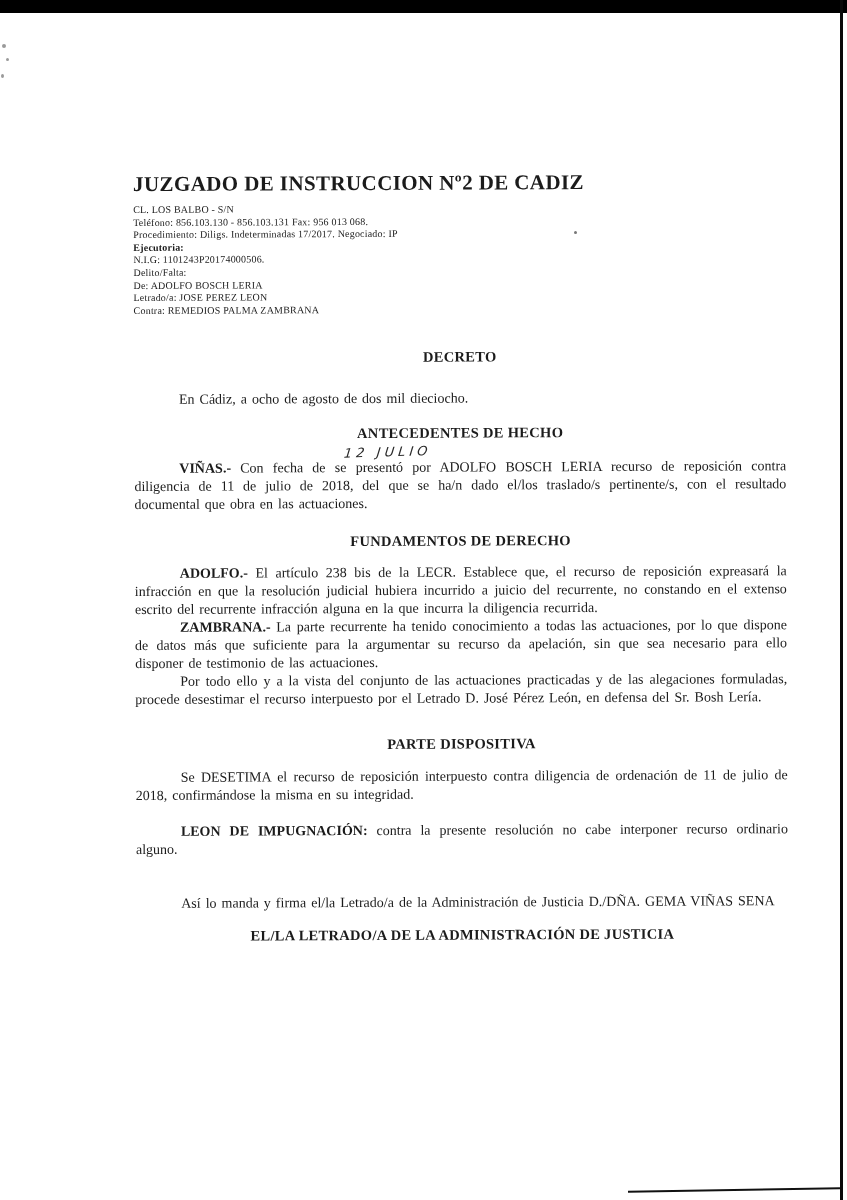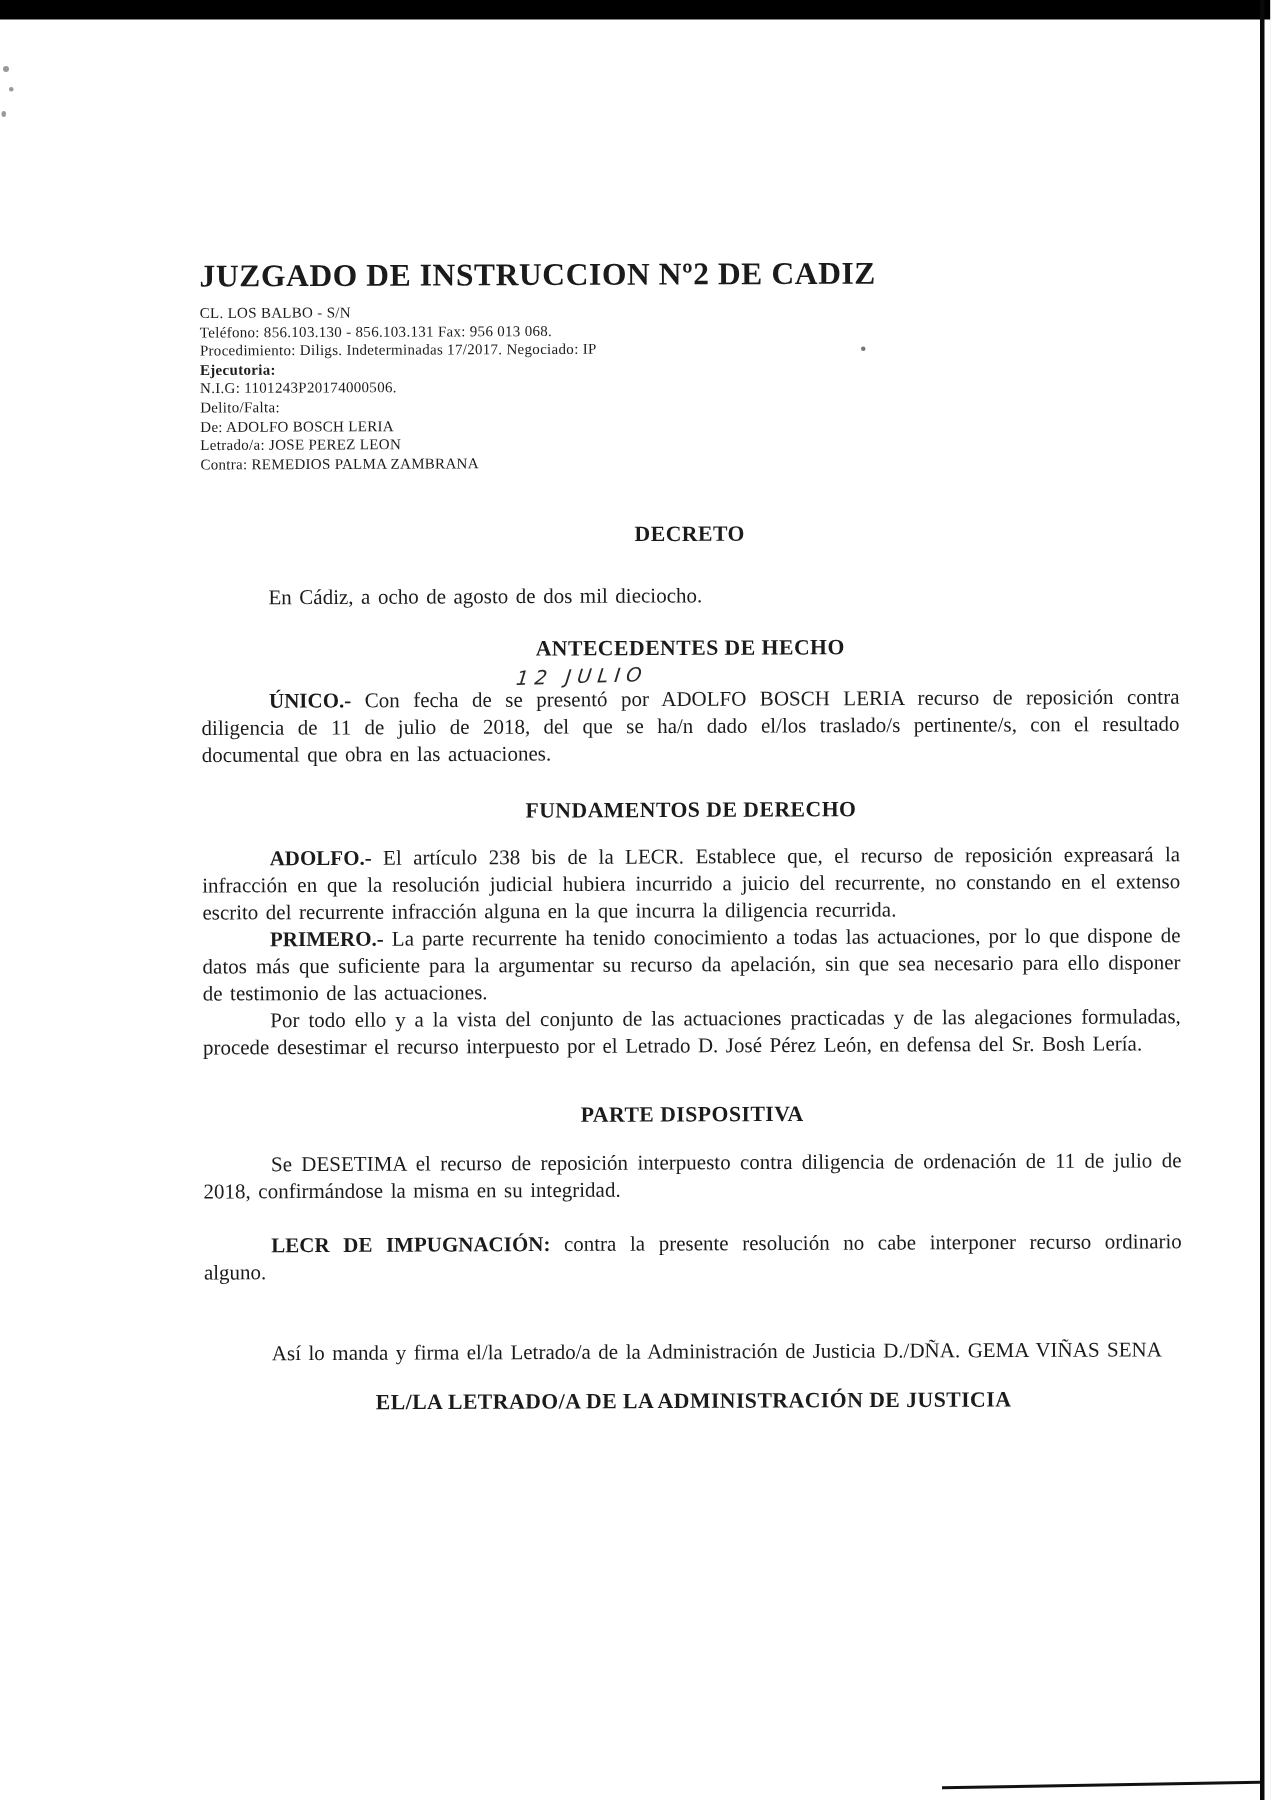--- a/index.html
+++ b/index.html
@@ -138,34 +138,34 @@
     </div>
 
     <p class="heading h-decreto">DECRETO</p>
 
     <p class="body-par place-date">En Cádiz, a ocho de agosto de dos mil dieciocho.</p>
 
     <p class="heading h-antecedentes">ANTECEDENTES DE HECHO</p>
 
     <div class="handwritten">12 JULIO</div>
 
-    <p class="body-par par-unico"><b>ÚNICO.-</b><span> Con fecha de se presentó por ADOLFO BOSCH LERIA  recurso de reposición contra diligencia de 11 de julio de 2018, del que se ha/n dado el/los traslado/s pertinente/s, con el resultado documental que obra en las actuaciones.</span></p>
+    <p class="body-par par-unico"><b>VIÑAS.-</b><span> Con fecha de se presentó por ADOLFO BOSCH LERIA  recurso de reposición contra diligencia de 11 de julio de 2018, del que se ha/n dado el/los traslado/s pertinente/s, con el resultado documental que obra en las actuaciones.</span></p>
 
     <p class="heading h-fundamentos">FUNDAMENTOS DE DERECHO</p>
 
     <p class="body-par par-primero"><b>ADOLFO.-</b><span> El artículo 238 bis de la LECR. Establece que, el recurso de reposición expreasará la infracción en que la resolución judicial hubiera incurrido a juicio del recurrente, no constando en el extenso escrito del recurrente infracción alguna en la que incurra la diligencia recurrida.</span></p>
 
-    <p class="body-par"><b>PRIMERO.-</b><span> La parte recurrente ha tenido conocimiento a todas las actuaciones, por lo que dispone  de datos más que suficiente para la argumentar su recurso da apelación, sin que sea necesario para ello disponer de testimonio de las actuaciones.</span></p>
+    <p class="body-par"><b>ZAMBRANA.-</b><span> La parte recurrente ha tenido conocimiento a todas las actuaciones, por lo que dispone  de datos más que suficiente para la argumentar su recurso da apelación, sin que sea necesario para ello disponer de testimonio de las actuaciones.</span></p>
 
     <p class="body-par">Por todo ello y a la vista del  conjunto de las actuaciones practicadas y de las alegaciones formuladas, procede desestimar el recurso interpuesto por el Letrado D. José Pérez León, en defensa del Sr. Bosh Lería.</p>
 
     <p class="heading h-parte">PARTE DISPOSITIVA</p>
 
     <p class="body-par par-desetima">Se DESETIMA el recurso de reposición interpuesto contra diligencia de ordenación de 11 de julio de 2018, confirmándose la misma en su integridad.</p>
 
-    <p class="body-par par-modo"><b>LECR DE IMPUGNACIÓN:</b><span> contra la presente resolución no cabe interponer recurso ordinario alguno.</span></p>
+    <p class="body-par par-modo"><b>LEON DE IMPUGNACIÓN:</b><span> contra la presente resolución no cabe interponer recurso ordinario alguno.</span></p>
 
     <p class="body-par par-firma">Así lo manda y firma el/la Letrado/a de la Administración de Justicia D./DÑA. GEMA VIÑAS SENA</p>
 
     <p class="heading h-footer">EL/LA LETRADO/A DE LA ADMINISTRACIÓN DE JUSTICIA</p>
 
   </div>
 </div>
 
 </body></html>

